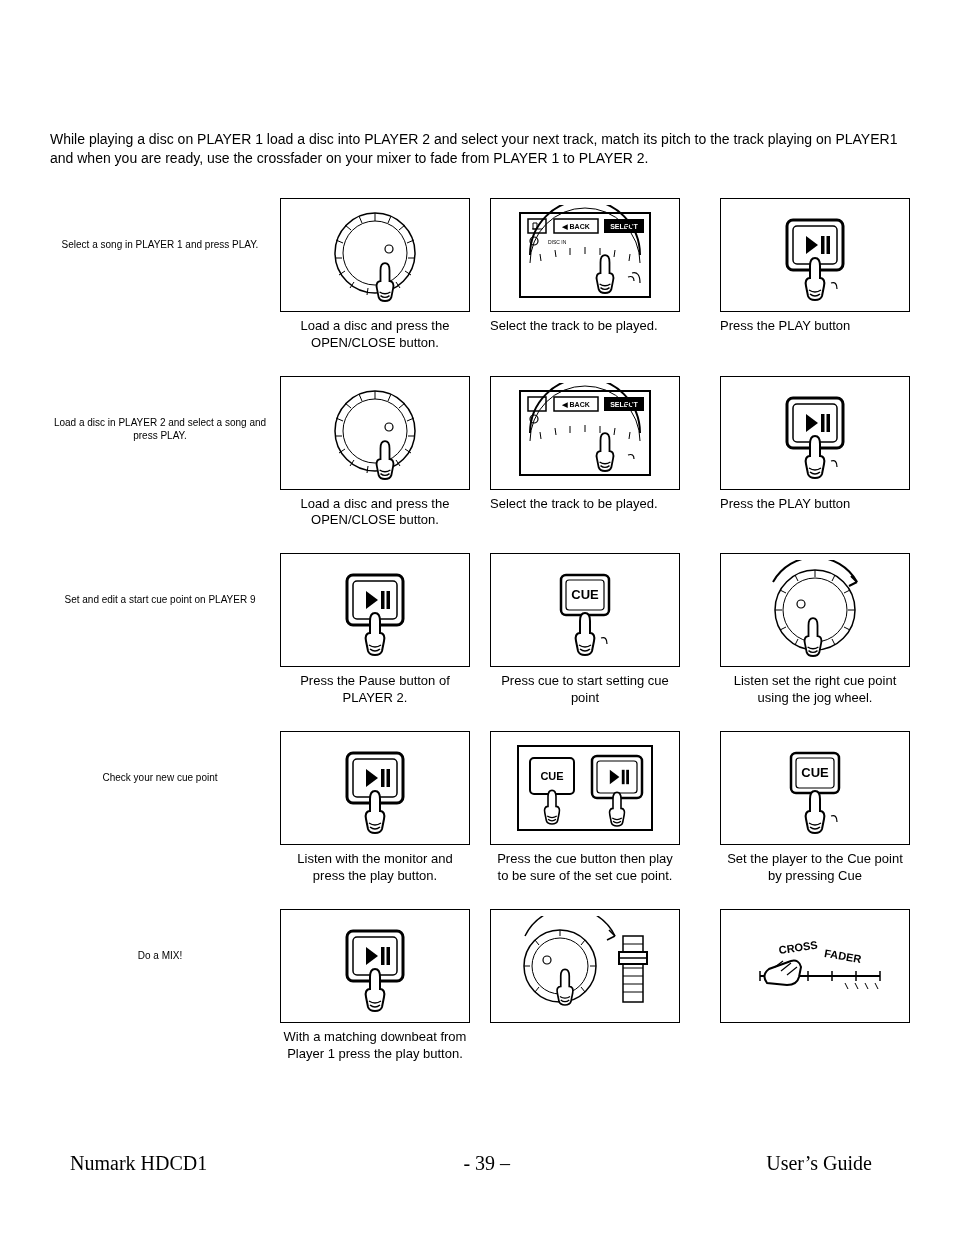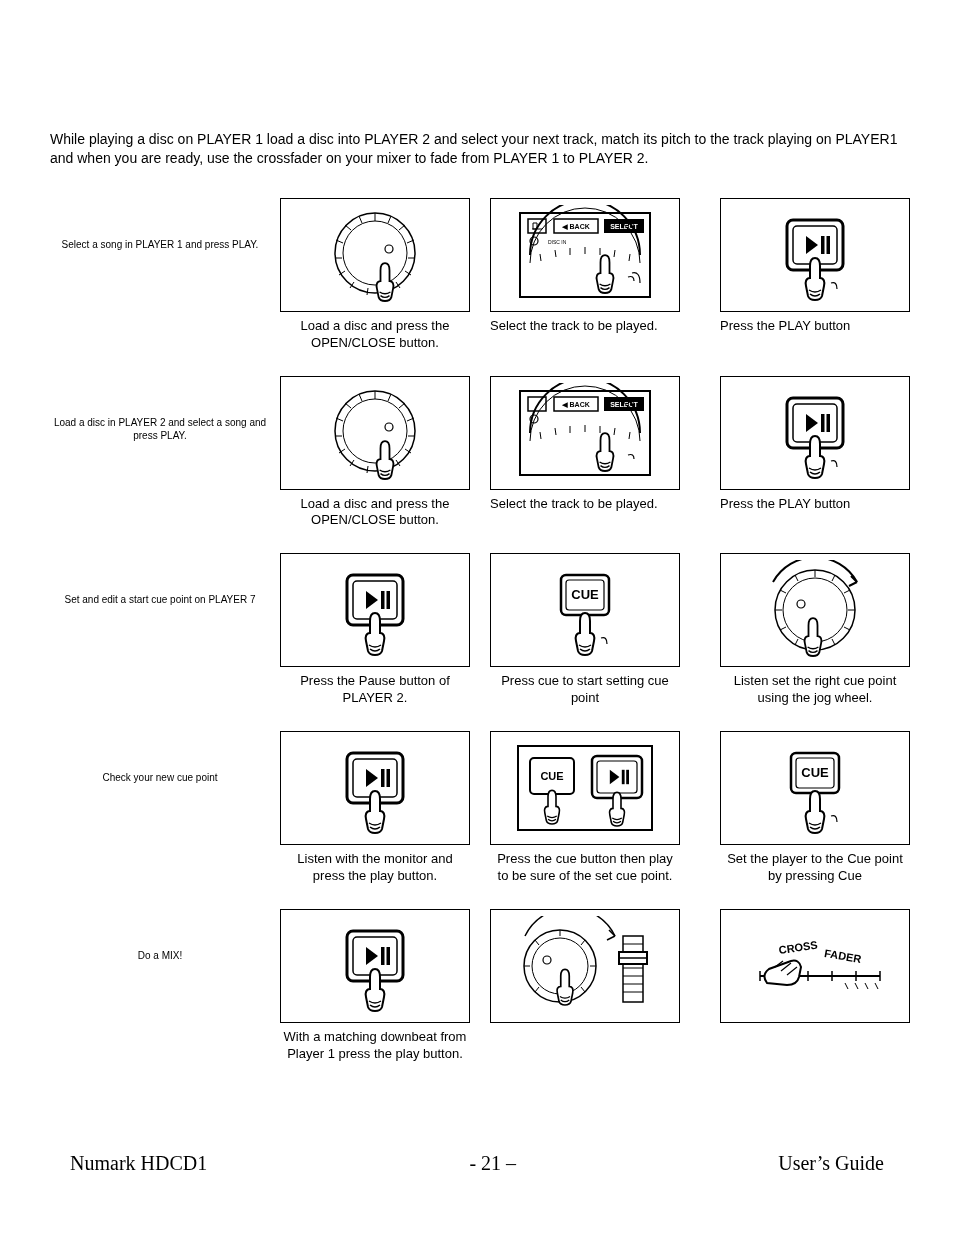--- a/index.html
+++ b/index.html
@@ -54,21 +54,21 @@
     font-size: 13px;
     text-align: center;
     margin-top: 6px;
     line-height: 1.3;
     max-width: 190px;
   }
   .footer {
     position: absolute;
     bottom: 60px;
     left: 0;
-    right: 0;
+    right: 12px;
     display: flex;
     justify-content: space-between;
     padding: 0 70px;
     font-size: 20px;
     font-family: Georgia, 'Times New Roman', serif;
   }
   svg { display: block; }
 </style>
 </head>
 <body>
@@ -249,21 +249,21 @@
           <rect x="-28" y="-35" width="56" height="50" rx="6" fill="#fff" stroke="#000" stroke-width="3"></rect>
           <rect x="-22" y="-29" width="44" height="38" rx="4" fill="#fff" stroke="#000" stroke-width="1.5"></rect>
           <use href="#playpause" transform="translate(0,-10)"></use>
           <use href="#finger" transform="translate(0,25) scale(1)"></use>
           <path d="M16 28 Q22 26 22 34" fill="none" stroke="#000" stroke-width="1.2"></path>
         </svg>
       </div>
       <div class="caption">Press the PLAY button</div>
     </div>
 
-    <div class="row-label">Set and edit a start cue point on PLAYER 7</div>
+    <div class="row-label">Set and edit a start cue point on PLAYER 9</div>
 
     <div class="step">
       <div class="imgbox">
         <svg width="90" height="100" viewBox="-45 -50 90 100">
           <rect x="-28" y="-35" width="56" height="50" rx="6" fill="#fff" stroke="#000" stroke-width="3"></rect>
           <rect x="-22" y="-29" width="44" height="38" rx="4" fill="#fff" stroke="#000" stroke-width="1.5"></rect>
           <use href="#playpause" transform="translate(0,-10)"></use>
           <use href="#finger" transform="translate(0,25)"></use>
         </svg>
       </div>
@@ -440,17 +440,17 @@
             <path d="M-10 -4 L-2 -10 M-4 0 L6 -8 M2 4 L12 -4" stroke="#000" stroke-width="1.2" fill="none"></path>
           </g>
         </svg>
       </div>
     </div>
 
   </div>
 
   <div class="footer">
     <span>Numark HDCD1</span>
-    <span>- 21 –</span>
+    <span>- 39 –</span>
     <span>User’s Guide</span>
   </div>
 
 </div>
 
 </body></html>

